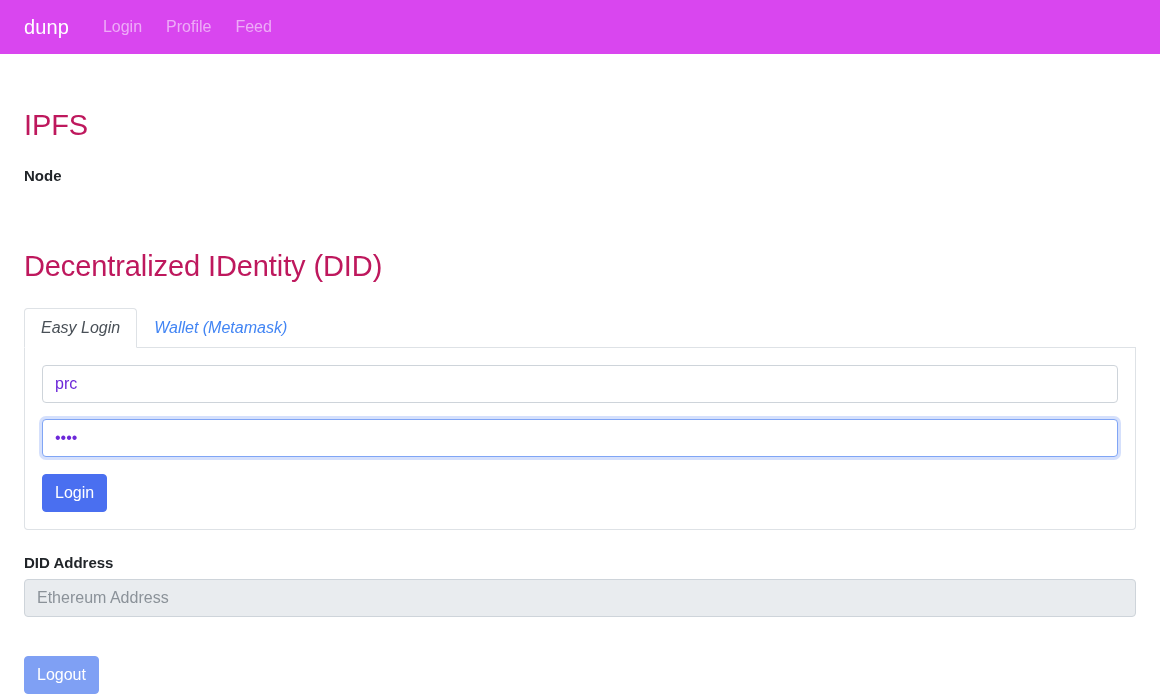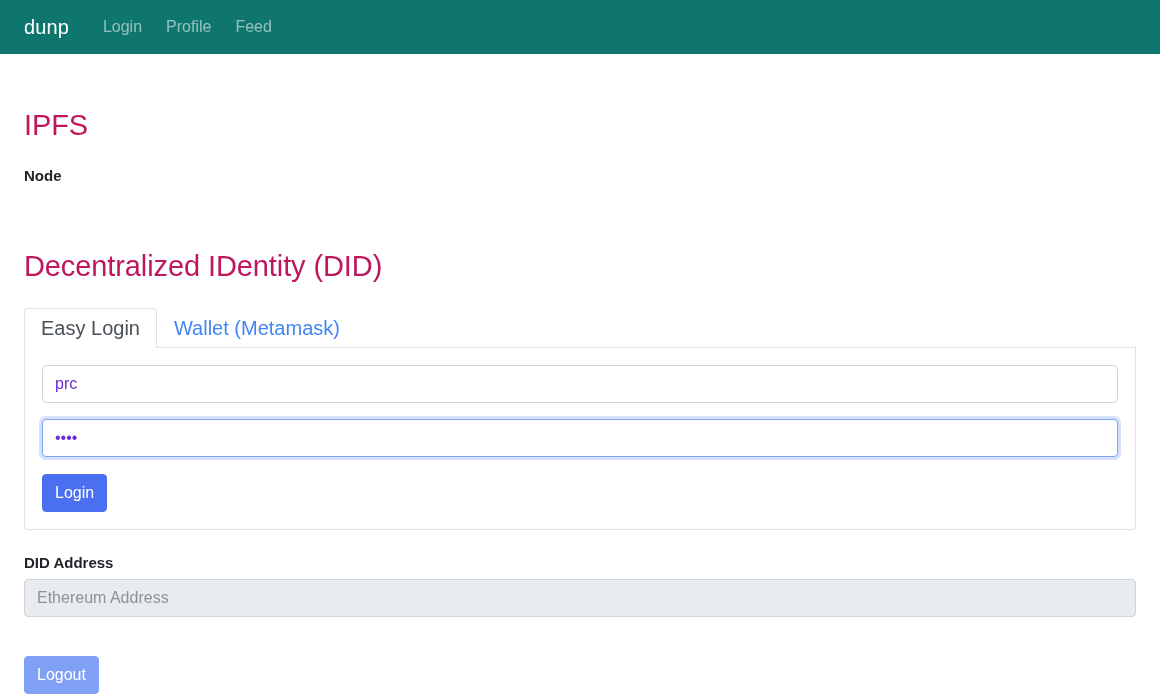--- a/index.html
+++ b/index.html
@@ -10,21 +10,21 @@
     height: 696px;
     background: #ffffff;
     font-family: "Liberation Sans", sans-serif;
     color: #212529;
     overflow: hidden;
   }
 
   
   .navbar {
     height: 54px;
-    background: #0f766e;
+    background: #d946ef;
     display: flex;
     align-items: center;
     padding: 0 24px;
   }
   .navbar-brand {
     color: #ffffff;
     font-size: 20px;
     line-height: 20px;
     letter-spacing: 0.1px;
     margin-right: 22px;
@@ -102,31 +102,32 @@
   .nav-tabs {
     display: flex;
     align-items: flex-end;
     border-bottom: 1px solid #dee2e6;
     height: 42px;
     padding-left: 0;
     margin: 0;
     list-style: none;
   }
   .nav-tab {
-    font-size: 20px;
+    font-size: 16px;
     line-height: 20px;
     padding: 9px 16px;
     border: 1px solid transparent;
     border-top-left-radius: 4px;
     border-top-right-radius: 4px;
     cursor: pointer;
     margin-bottom: -1px;
     color: #4285f4;
     white-space: nowrap;
     text-decoration: none;
+    font-style: italic;
   }
   .nav-tab.active {
     color: #495057;
     background-color: #ffffff;
     border-color: #dee2e6 #dee2e6 #ffffff;
   }
 
   .tab-panel {
     border: 1px solid #dee2e6;
     border-top: none;

